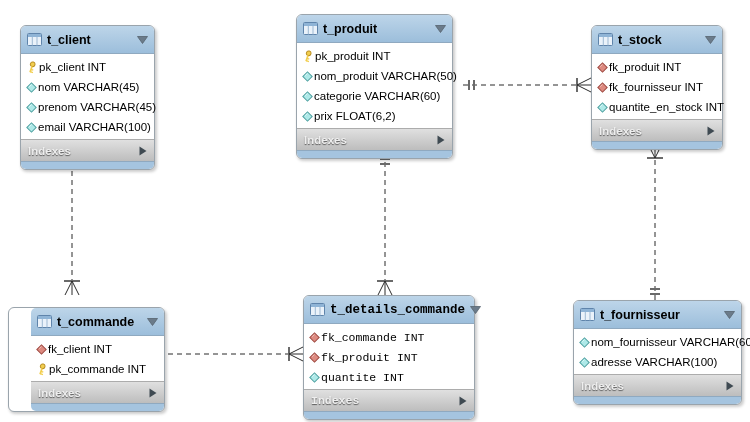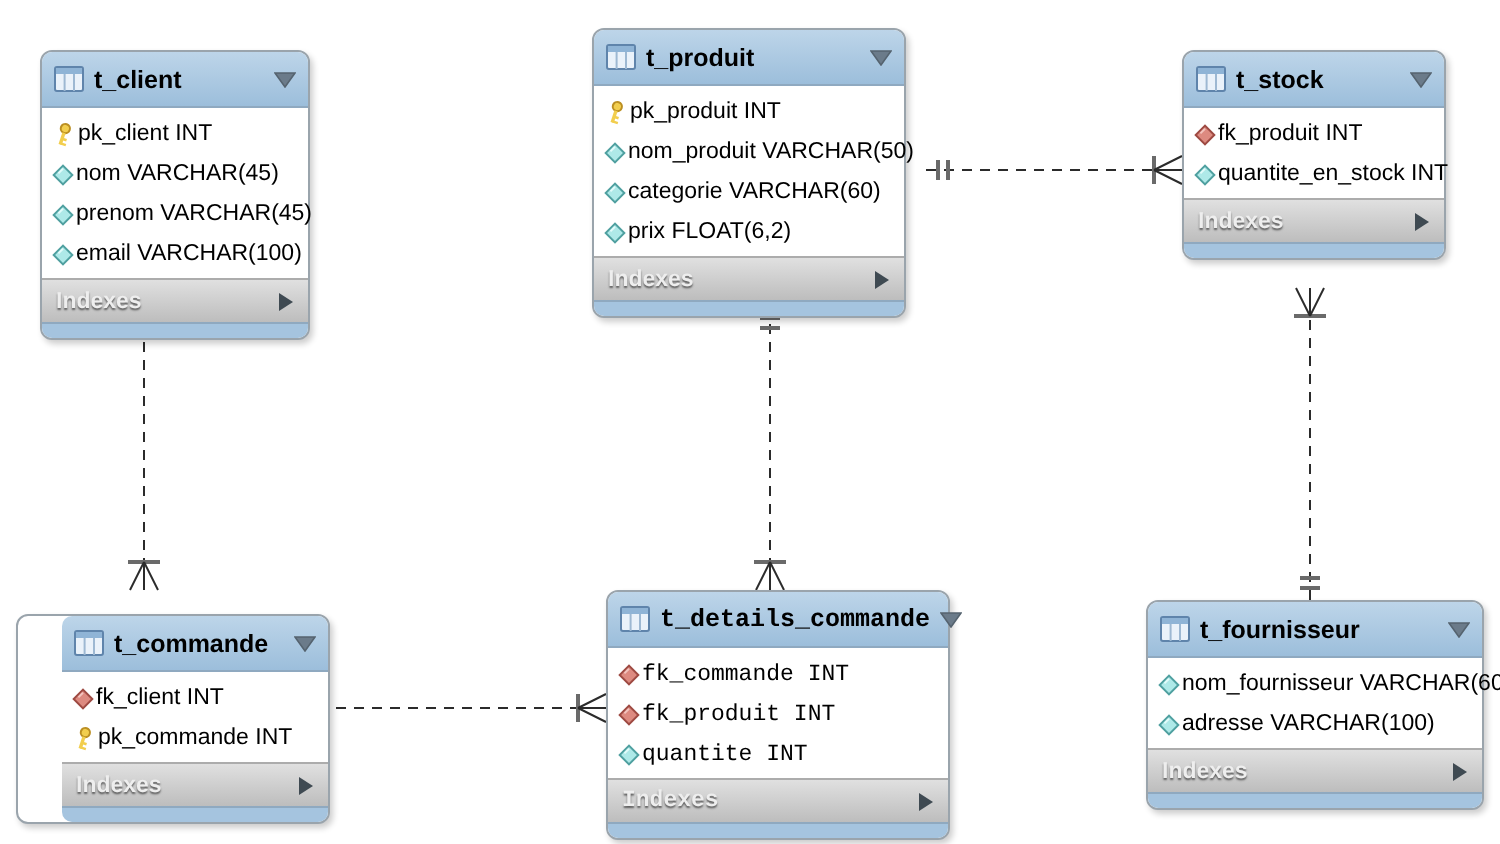--- a/index.html
+++ b/index.html
@@ -245,20 +245,29 @@
             <svg width="11" height="11" viewBox="0 0 11 11">
               <rect x="2.2" y="2.2" width="6.6" height="6.6" transform="rotate(45 5.5 5.5)" fill="#DD8A80" stroke="#9E4A42" stroke-width="1"></rect>
               <path d="M5.5 2.4 L3.2 4.7" stroke="#F3C4BE" stroke-width="1" fill="none"></path>
             </svg>
           </span>
           <span class="col-label">fk_produit INT</span>
         </div>
         <div class="col-row">
           <span class="col-icon">
             <svg width="11" height="11" viewBox="0 0 11 11">
+              <rect x="2.2" y="2.2" width="6.6" height="6.6" transform="rotate(45 5.5 5.5)" fill="#DD8A80" stroke="#9E4A42" stroke-width="1"></rect>
+              <path d="M5.5 2.4 L3.2 4.7" stroke="#F3C4BE" stroke-width="1" fill="none"></path>
+            </svg>
+          </span>
+          <span class="col-label">fk_fournisseur INT</span>
+        </div>
+        <div class="col-row">
+          <span class="col-icon">
+            <svg width="11" height="11" viewBox="0 0 11 11">
               <rect x="2.2" y="2.2" width="6.6" height="6.6" transform="rotate(45 5.5 5.5)" fill="#AEE9E8" stroke="#4FA0A0" stroke-width="1"></rect>
               <path d="M5.5 2.4 L3.2 4.7" stroke="#E2FBFA" stroke-width="1" fill="none"></path>
             </svg>
           </span>
           <span class="col-label">quantite_en_stock INT</span>
         </div>
       </div>
     <div class="er-footer">
       <span class="er-footer-label">Indexes</span>
       <span class="footer-arrow">

